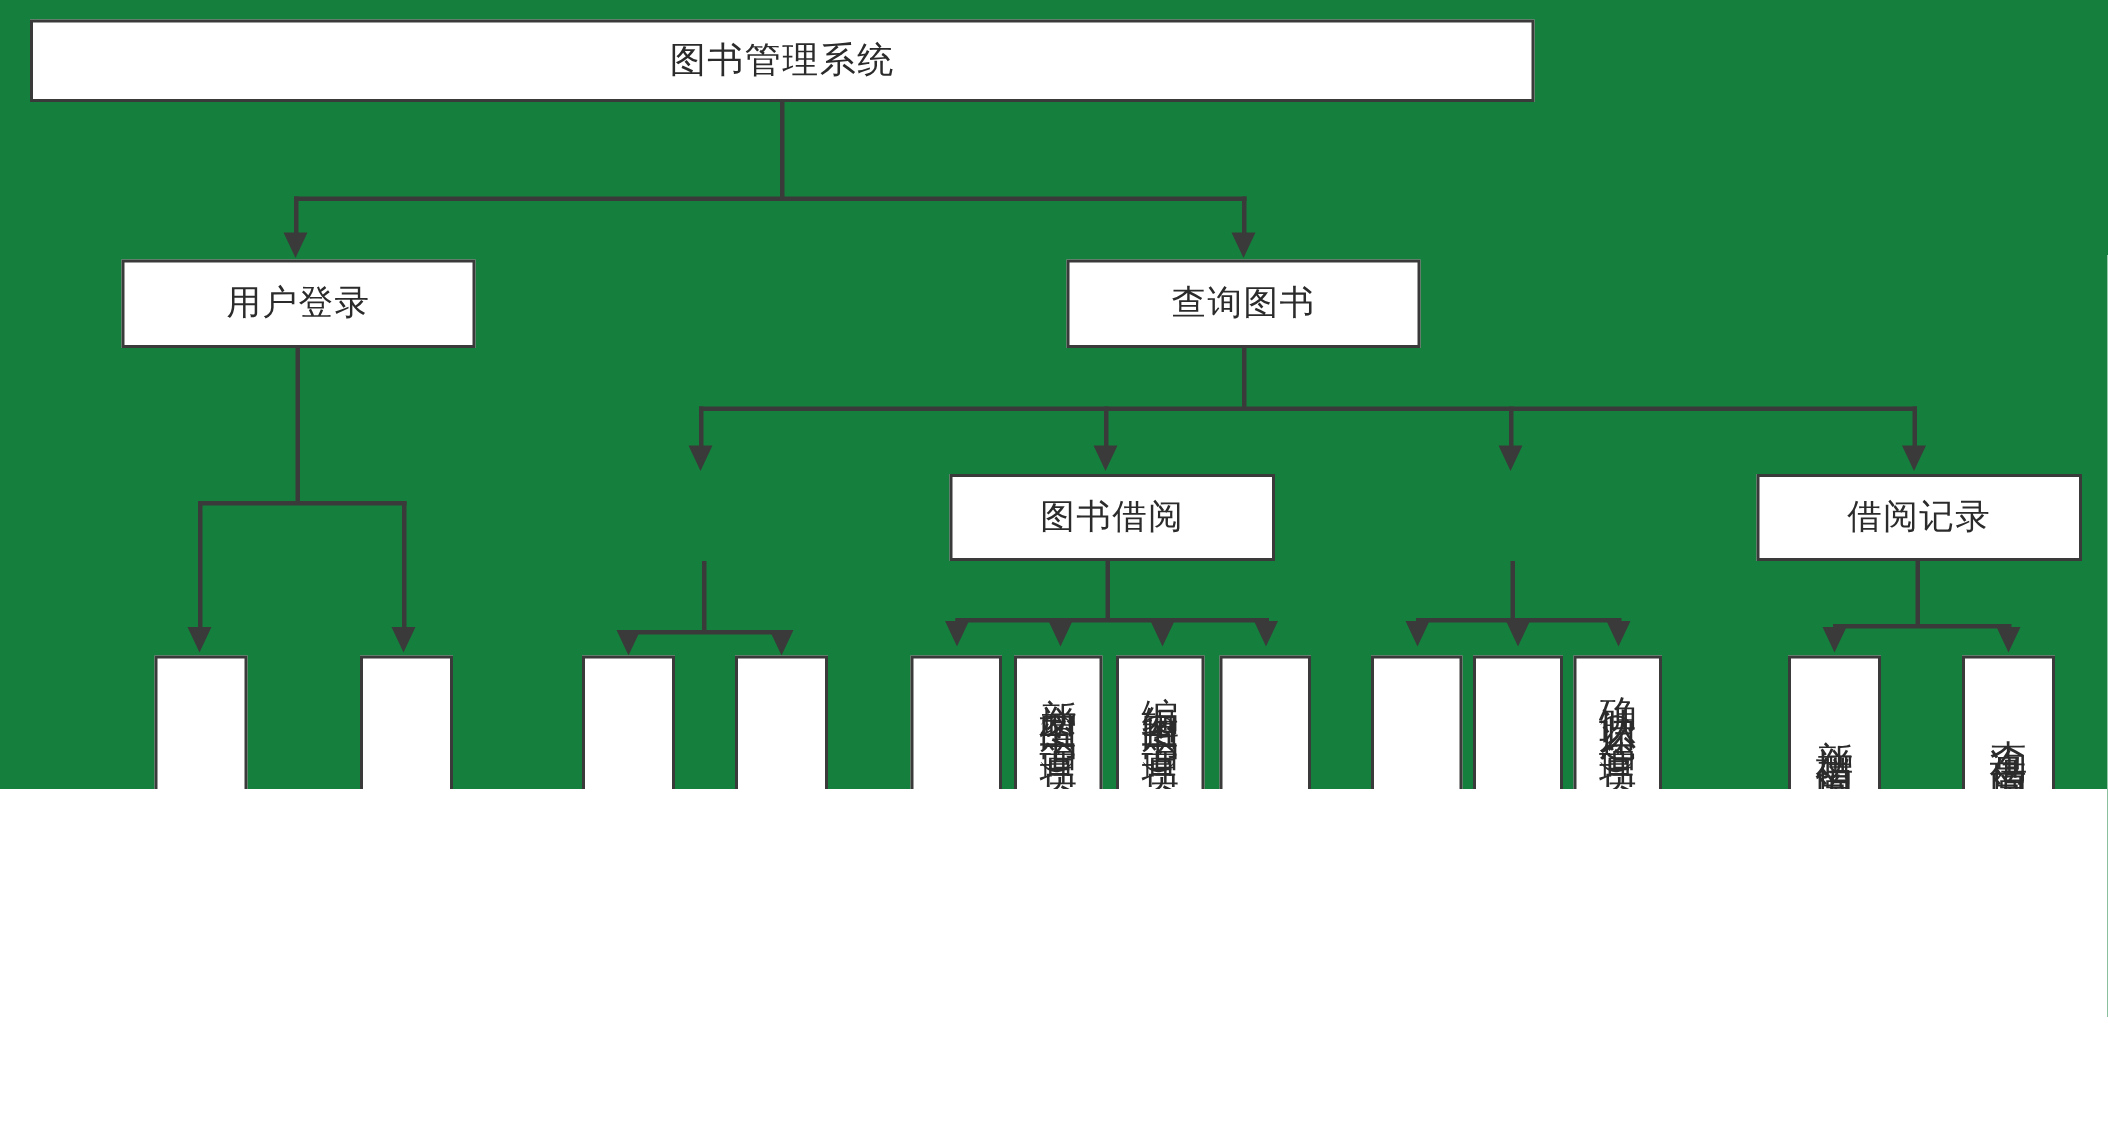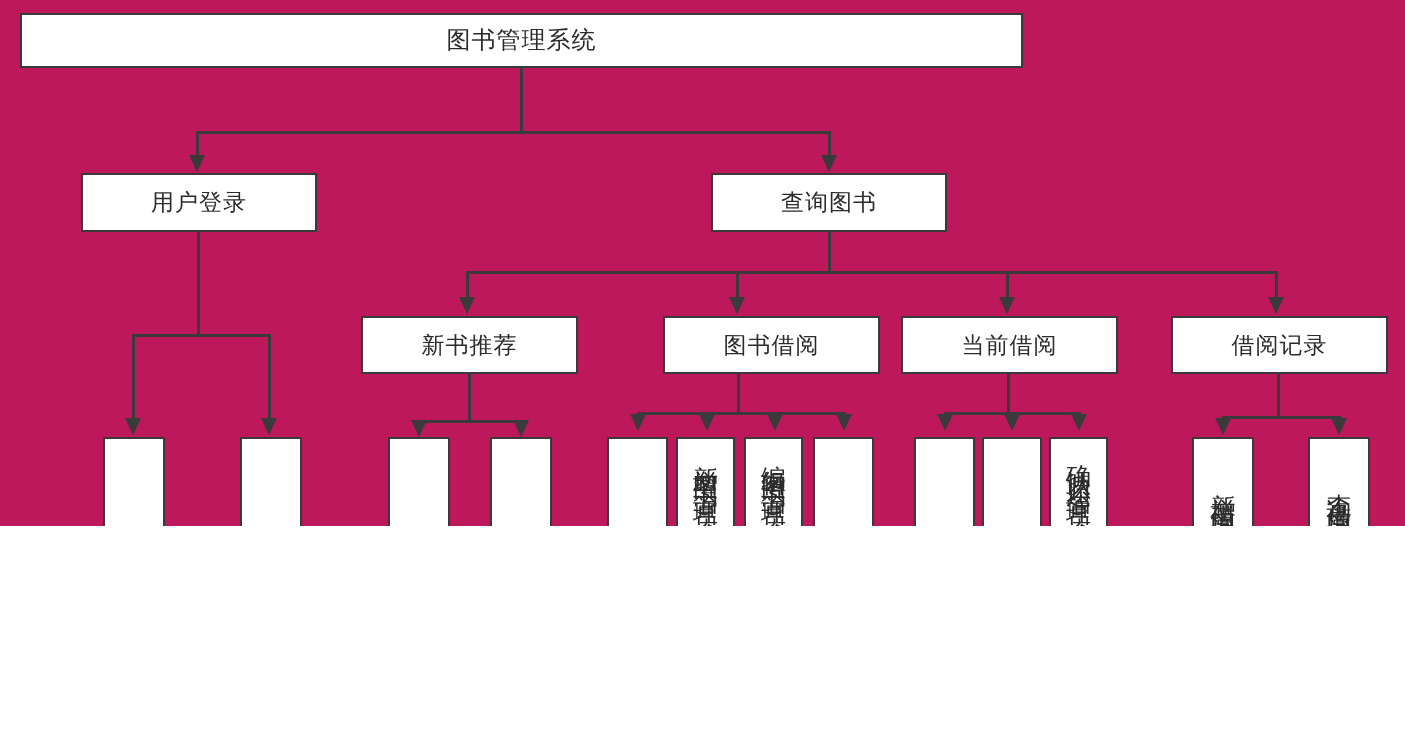--- a/index.html
+++ b/index.html
@@ -8,21 +8,21 @@
     padding: 0;
     background: #ffffff;
   }
   body {
     font-family: "DejaVu Sans", "Liberation Sans", sans-serif;
   }
   #canvas {
     position: relative;
     width: 1405px;
     height: 526px;
-    background: #be185d;
+    background: #15803d;
     overflow: hidden;
   }
   
   .node {
     position: absolute;
     box-sizing: border-box;
     background: #ffffff;
     border: 2px solid #3a3a3a;
     display: flex;
     align-items: center;
@@ -115,28 +115,22 @@
   <div class="edge h" style="left:466px; top:271px; width:812px;"></div>
   <div class="edge v" style="left:466px; top:271px; height:28px;"></div>
   <div class="arrow" style="left:459px; top:297px;"></div>
   <div class="edge v" style="left:736px; top:271px; height:28px;"></div>
   <div class="arrow" style="left:729px; top:297px;"></div>
   <div class="edge v" style="left:1006px; top:271px; height:28px;"></div>
   <div class="arrow" style="left:999px; top:297px;"></div>
   <div class="edge v" style="left:1275px; top:271px; height:28px;"></div>
   <div class="arrow" style="left:1268px; top:297px;"></div>
 
-  <div class="node horiz" style="left:361px; top:316px; width:217px; height:58px;">
-    <span class="node-label">新书推荐</span>
-  </div>
-  <div class="node horiz" style="left:663px; top:316px; width:217px; height:58px;">
+  <div class="node horiz" style="left:633px; top:316px; width:217px; height:58px;">
     <span class="node-label">图书借阅</span>
-  </div>
-  <div class="node horiz" style="left:901px; top:316px; width:217px; height:58px;">
-    <span class="node-label">当前借阅</span>
   </div>
   <div class="node horiz" style="left:1171px; top:316px; width:217px; height:58px;">
     <span class="node-label">借阅记录</span>
   </div>
 
   <div class="edge v" style="left:468px; top:374px; height:48px;"></div>
   <div class="edge h" style="left:418px; top:420px; width:105px;"></div>
   <div class="edge v" style="left:418px; top:420px; height:8px;"></div>
   <div class="arrow" style="left:411px; top:420px;"></div>
   <div class="edge v" style="left:520px; top:420px; height:8px;"></div>

